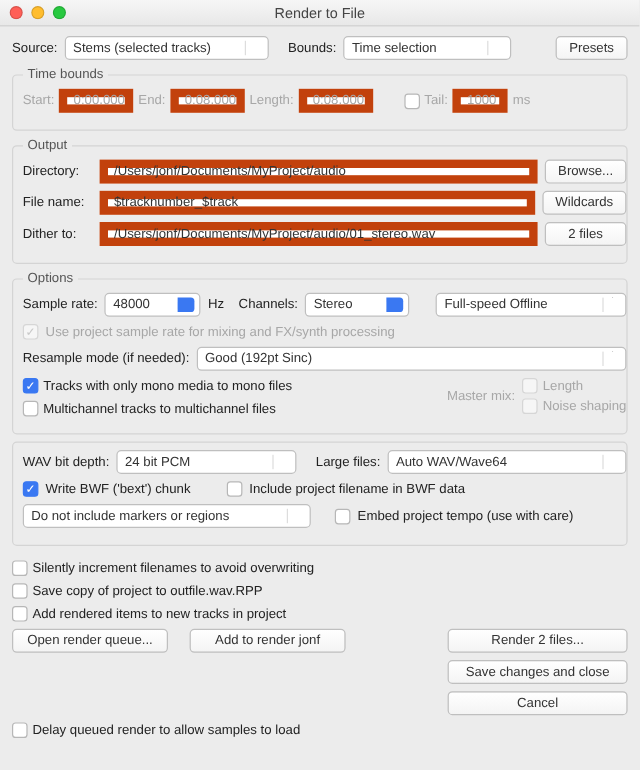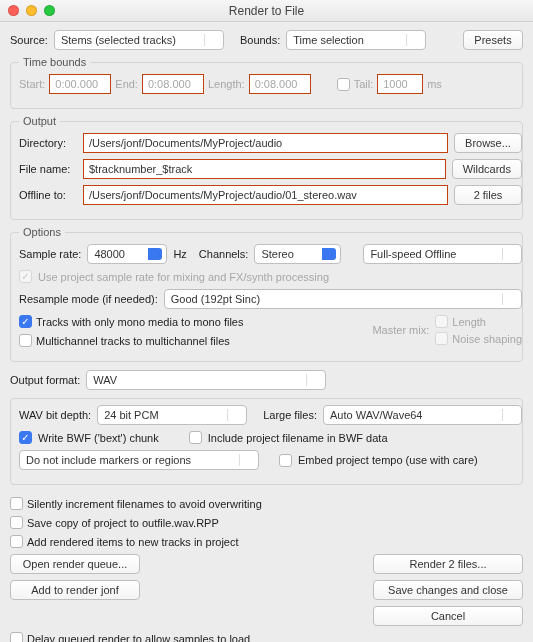--- a/index.html
+++ b/index.html
@@ -57,21 +57,21 @@
   height:20px;
   padding:0 10px;
   display:flex;
   align-items:center;
   justify-content:center;
   font-size:11px;
 }
 .btn.wide { min-width:130px; }
 .input {
   background:#fff;
-  border:1px solid #c2410c;
+  border:7px solid #c2410c;
   height:20px;
   padding:0 5px;
   display:flex;
   align-items:center;
   font-size:11px;
   color:#333;
 }
 fieldset {
   border:1px solid #d4d4d4;
   border-radius:4px;
@@ -161,21 +161,21 @@
     <div class="row">
       <span class="label" style="width:58px">File name:</span>
       <div class="input" style="flex:1">
           <span>$tracknumber_$track</span>
         </div>
       <div class="btn" style="min-width:68px">
           <span>Wildcards</span>
         </div>
     </div>
     <div class="row">
-      <span class="label" style="width:58px">Offline to:</span>
+      <span class="label" style="width:58px">Dither to:</span>
       <div class="input" style="flex:1">
           <span>/Users/jonf/Documents/MyProject/audio/01_stereo.wav</span>
         </div>
       <div class="btn" style="min-width:68px">
           <span>2 files</span>
         </div>
     </div>
   </fieldset>
 
   <fieldset>
@@ -228,27 +228,20 @@
           </div>
           <div class="row smallgap" style="margin:0">
             <span class="cb disabled"></span>
             <span class="label disabled">Noise shaping</span>
           </div>
         </div>
       </div>
     </div>
   </fieldset>
 
-  <div class="row" style="margin:8px 0 8px 0">
-    <span class="label">Output format:</span>
-    <div class="select" style="width:240px">
-      <span>WAV</span>
-        <span class="tri">▲<br>▼</span>
-    </div>
-  </div>
 
   <fieldset>
     <div class="row">
       <span class="label">WAV bit depth:</span>
       <div class="select" style="width:150px">
         <span>24 bit PCM</span>
           <span class="tri">▲<br>▼</span>
       </div>
       <span class="label" style="margin-left:10px">Large files:</span>
       <div class="select" style="flex:1">
@@ -283,21 +276,21 @@
   <div class="row smallgap">
     <span class="cb"></span>
     <span class="label">Save copy of project to outfile.wav.RPP</span>
   </div>
   <div class="row smallgap">
     <span class="cb"></span>
     <span class="label">Add rendered items to new tracks in project</span>
   </div>
 
   <div style="display:flex;gap:10px;margin-top:4px">
-    <div style="display:flex;flex-direction:column;gap:6px">
+    <div style="display:flex;gap:18px">
       <div class="btn wide">
           <span>Open render queue...</span>
         </div>
       <div class="btn wide">
           <span>Add to render jonf</span>
         </div>
     </div>
     <div style="margin-left:auto;display:flex;flex-direction:column;gap:6px;align-items:flex-start">
       <div class="btn" style="min-width:150px">
           <span>Render 2 files...</span>

